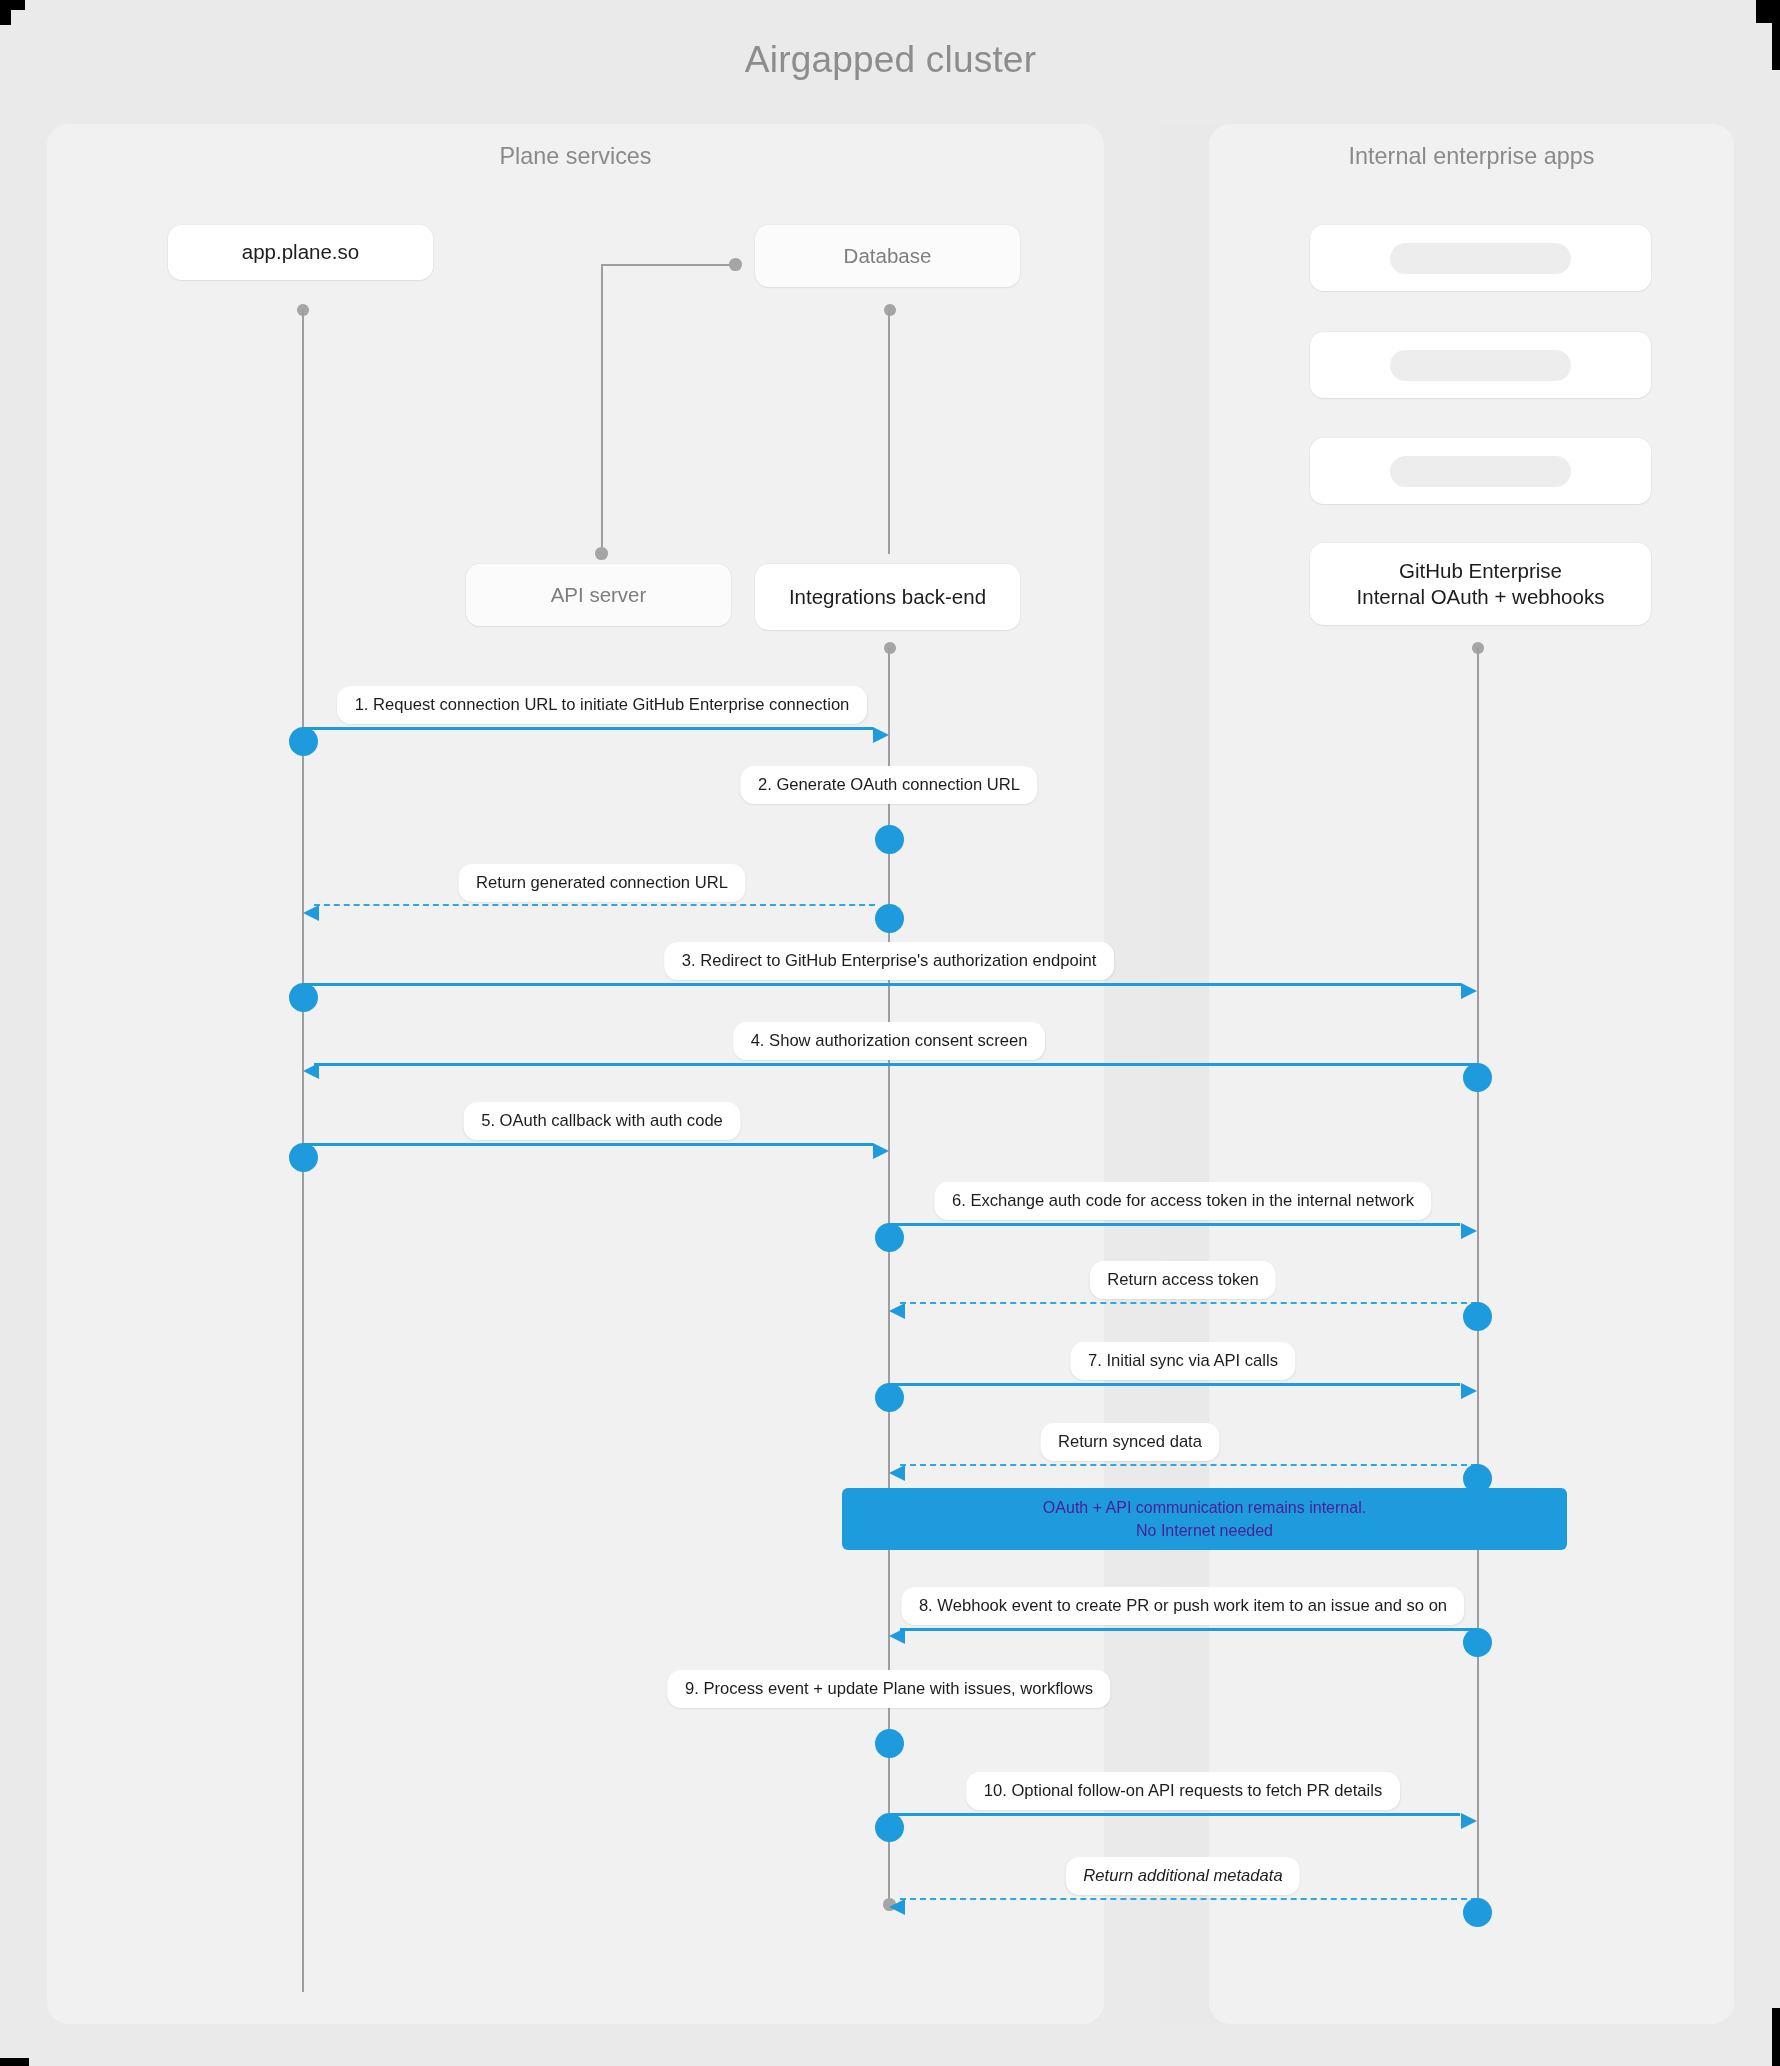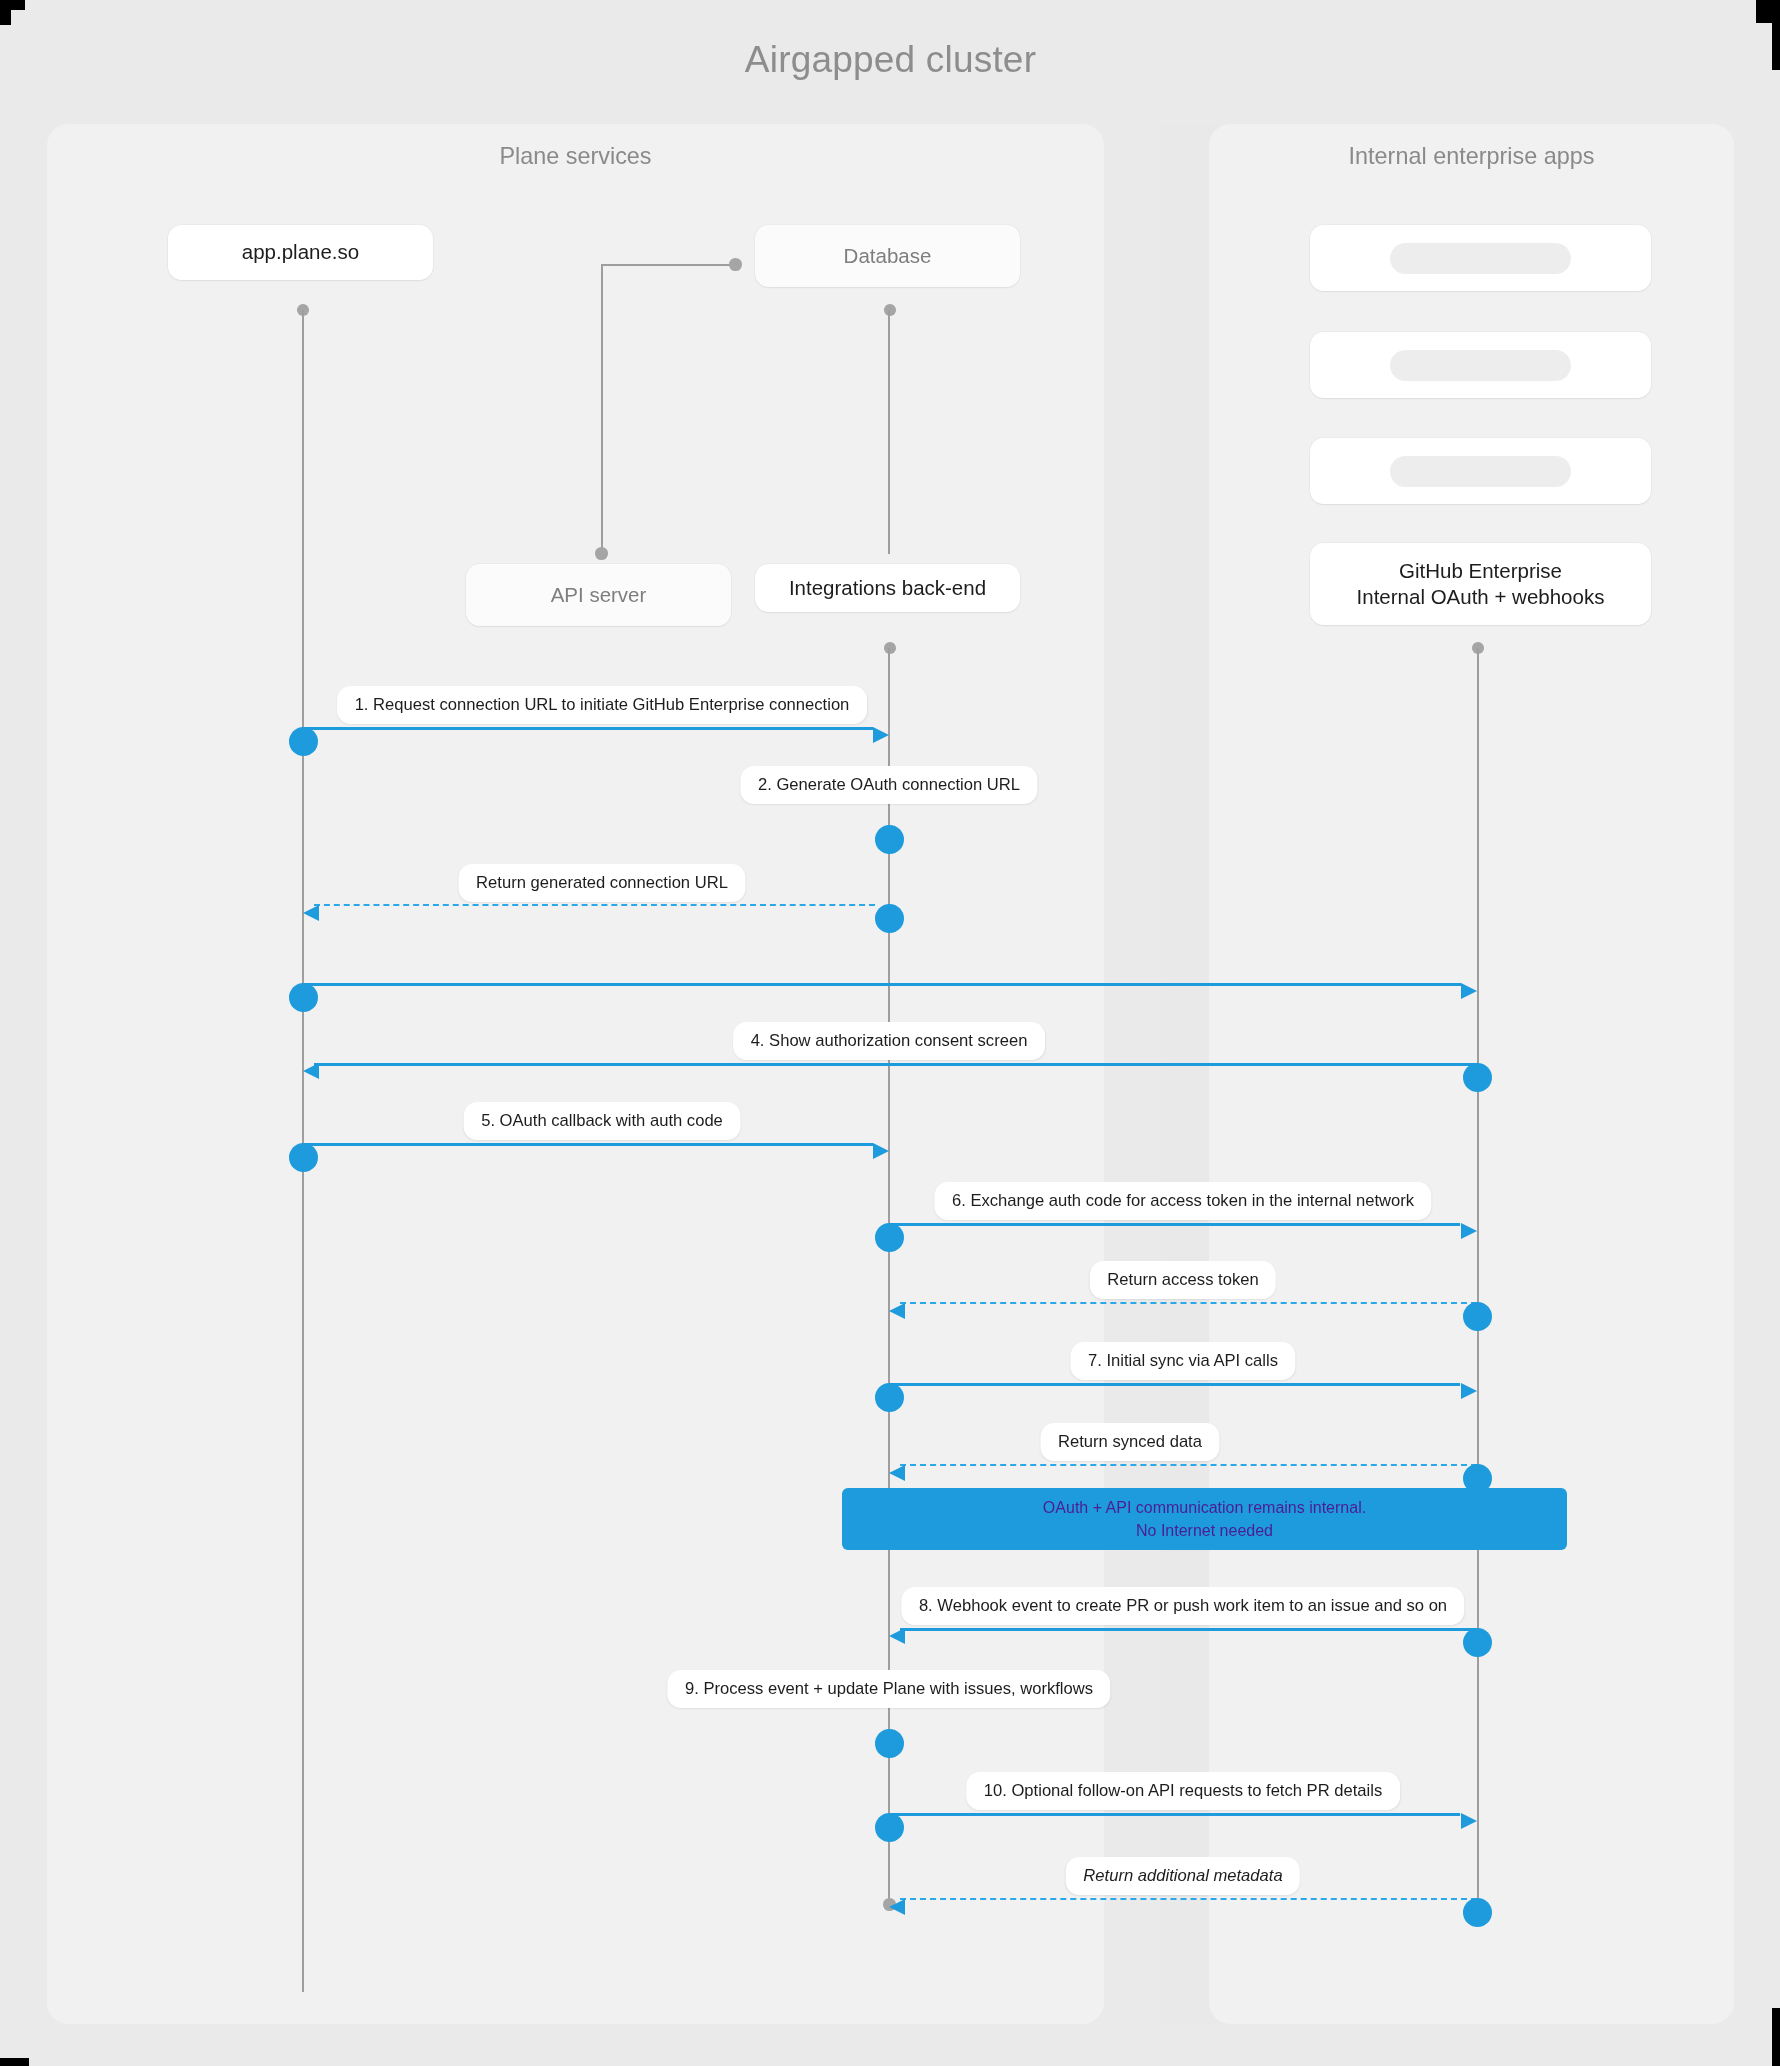--- a/index.html
+++ b/index.html
@@ -53,21 +53,21 @@
     display:flex;align-items:center;justify-content:center;
     text-align:center;line-height:1.28;
   }
   .node.muted{background:#fbfbfb;color:#7e7e7e;}
   .node-label{font-size:20.5px;color:#1d1d1d;}
   .node.muted .node-label{color:#7e7e7e;}
 
   #n-app{left:168px;top:225px;width:265px;height:55px;}
   #n-db{left:755px;top:225px;width:265px;height:62px;}
   #n-api{left:466px;top:564px;width:265px;height:62px;}
-  #n-intg{left:755px;top:564px;width:265px;height:48px;}
+  #n-intg{left:755px;top:564px;width:265px;height:66px;}
 
   #n-ph1{left:1310px;top:225px;width:341px;height:66px;}
   #n-ph2{left:1310px;top:332px;width:341px;height:66px;}
   #n-ph3{left:1310px;top:438px;width:341px;height:66px;}
   #n-ghe{left:1310px;top:543px;width:341px;height:82px;}
   .ph-bar{width:181px;height:31px;border-radius:15.6px;background:#ededed;}
 
   
   .lifeline{position:absolute;width:2px;background:#9e9e9e;}
   .llcap{position:absolute;width:11.7px;height:11.7px;border-radius:50%;background:#a5a5a5;}
@@ -196,20 +196,21 @@
     <div class="dot" style="left:875px;top:904px;"></div>
     <div class="arrow l" style="left:303px;top:905px;"></div>
   </div>
   <div class="pill" style="left:602px;top:864px;">Return generated connection URL</div>
 
   <div class="msg">
     <div class="line" style="left:303px;top:983px;width:1158px;"></div>
     <div class="dot" style="left:289px;top:983px;"></div>
     <div class="arrow r" style="left:1461px;top:983px;"></div>
   </div>
+  <div class="pill" style="left:889px;top:942px;">3. Redirect to GitHub Enterprise's authorization endpoint</div>
 
   <div class="msg">
     <div class="line" style="left:314px;top:1063px;width:1163px;"></div>
     <div class="dot" style="left:1463px;top:1063px;"></div>
     <div class="arrow l" style="left:303px;top:1063px;"></div>
   </div>
   <div class="pill" style="left:889px;top:1022px;">4. Show authorization consent screen</div>
 
   <div class="msg">
     <div class="line" style="left:303px;top:1143px;width:570px;"></div>

